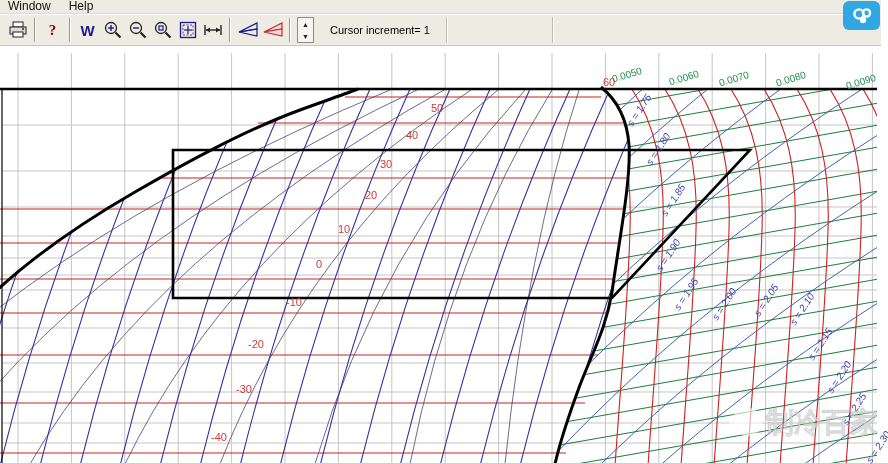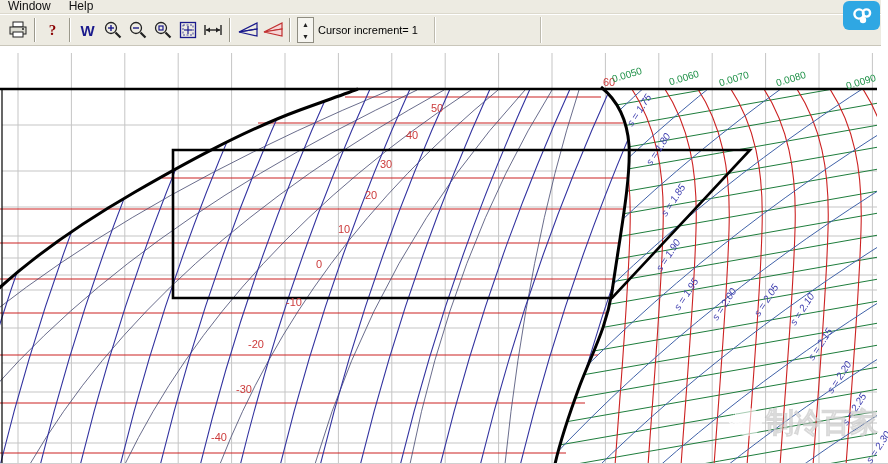--- a/index.html
+++ b/index.html
@@ -13,21 +13,21 @@
            border-bottom:1px solid #c9c6ba;display:flex;align-items:center;padding-left:5px;
            box-sizing:border-box;}
   .tb-btn{width:25px;height:25px;display:flex;align-items:center;justify-content:center;flex:0 0 auto;}
   .glyph-q{color:#8b0000;font-weight:bold;font-size:15px;font-family:"Liberation Serif",serif;}
   .glyph-w{color:#1a1a8c;font-weight:bold;font-size:15px;}
   .sep{width:0;height:24px;border-left:1px solid #9b998c;border-right:1px solid #ffffff;
        margin:0 4px;flex:0 0 auto;}
   .spinner{width:15px;height:24px;background:#f6f5f0;border:1px solid #8f8d82;margin-left:2px;
            display:flex;flex-direction:column;flex:0 0 auto;}
   .spinner div{flex:1;display:flex;align-items:center;justify-content:center;font-size:7px;color:#222;}
-  .cursor-label{font-size:11px;color:#000;padding-left:4px;width:112px;flex:0 0 auto;}
+  .cursor-label{font-size:11px;color:#000;padding-left:16px;width:112px;flex:0 0 auto;}
   .panel-end{width:0;height:26px;border-left:1px solid #bdbaae;border-right:1px solid #fff;
              margin-left:4px;flex:0 0 auto;}
   .badge{position:absolute;left:843px;top:1px;width:37px;height:29px;border-radius:6px;
          background:#2fa7e3;display:flex;align-items:center;justify-content:center;z-index:5;}
   .rstrip{position:absolute;left:881px;top:0;width:7px;height:52px;background:#fff;z-index:4;}
   #plot{position:absolute;left:0;top:0;}
 </style>
 </head>
 <body>
 

